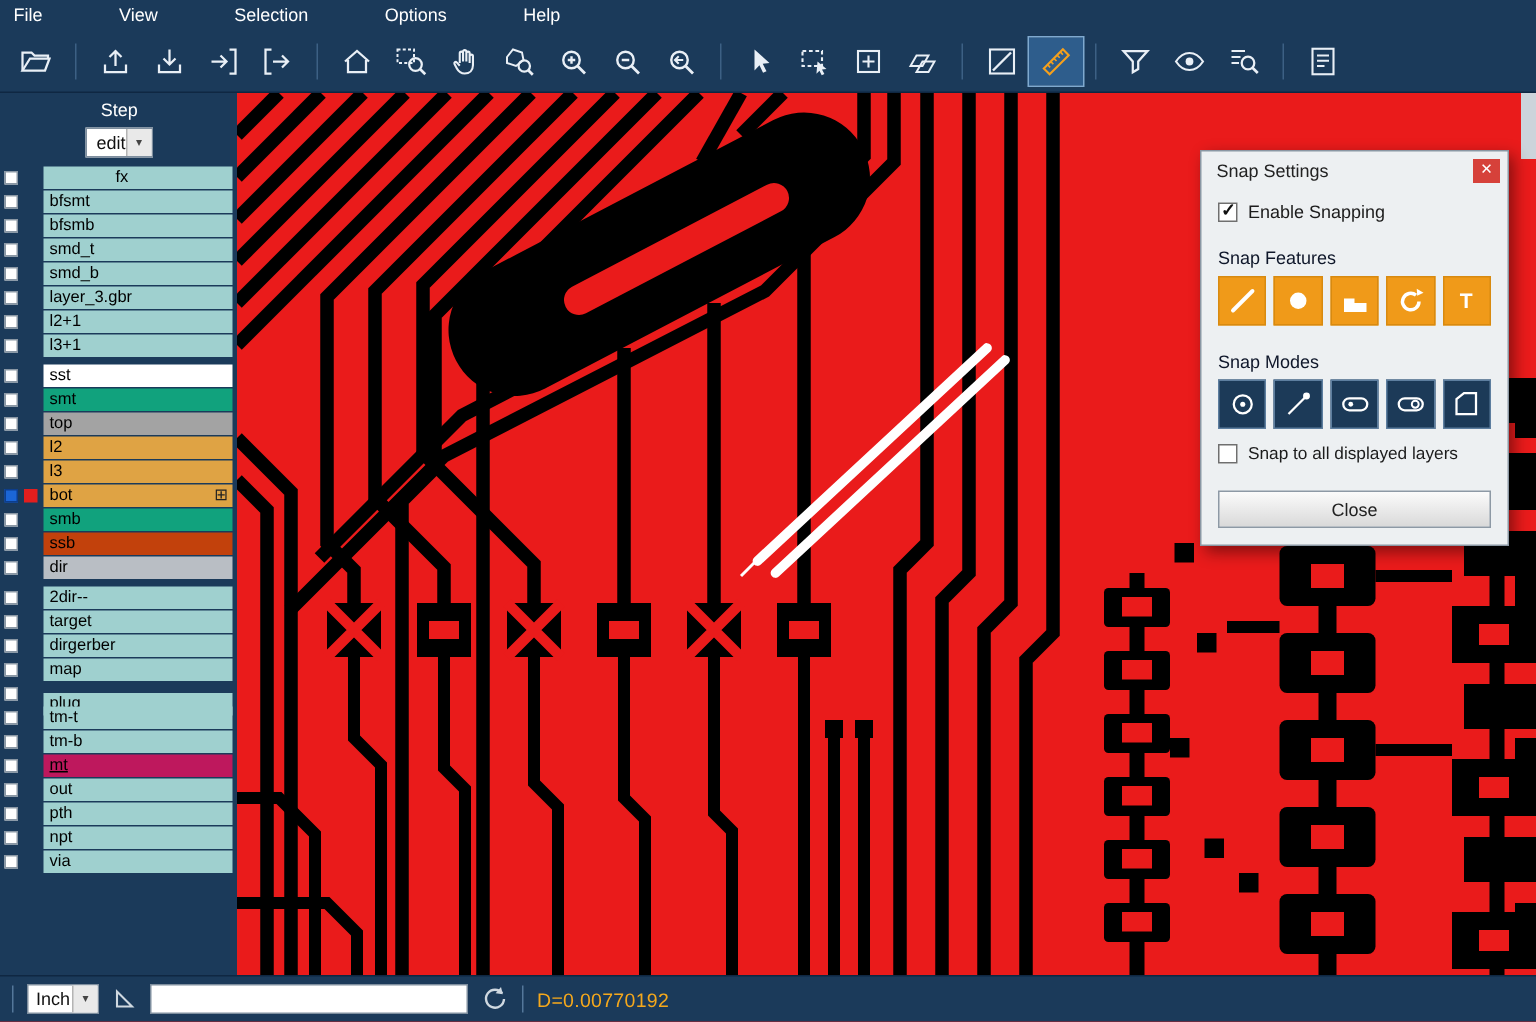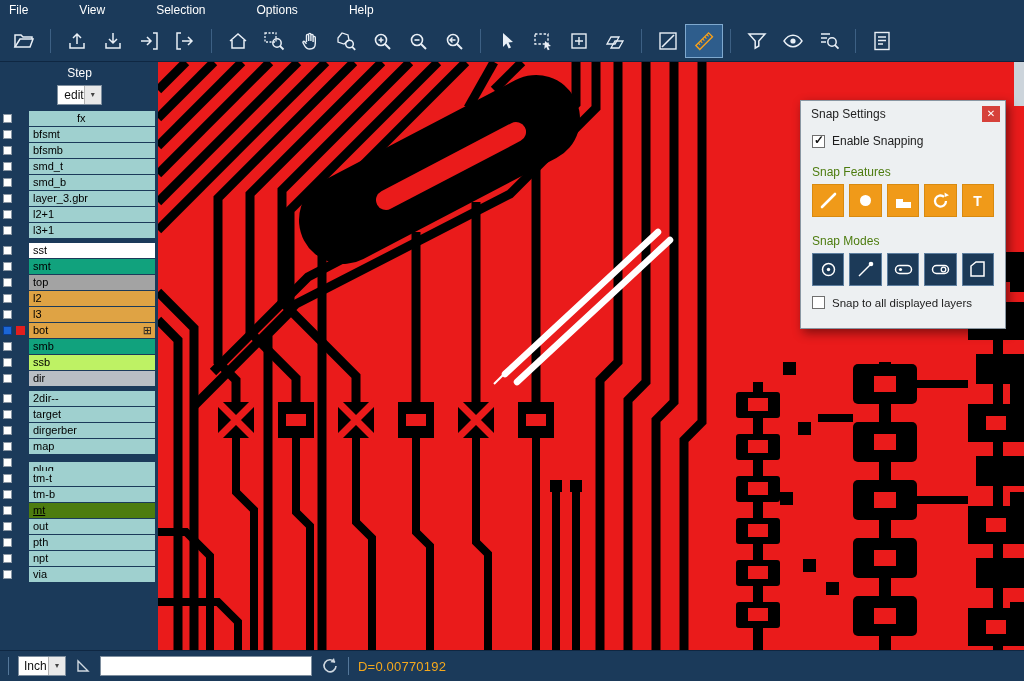--- a/index.html
+++ b/index.html
@@ -49,21 +49,21 @@
 
   
   .snap-dialog{position:absolute;left:642px;top:38px;width:206px;background:#edf0f2;border:1px solid #8a97a3;box-shadow:3px 4px 10px rgba(0,0,0,.45);font-size:12px;color:#1c1c1c;z-index:5;}
   .sd-title{height:25px;display:flex;align-items:center;justify-content:space-between;padding:0 5px 0 10px;}
   .sd-title-text{font-size:12px;color:#222;}
   .sd-close{width:18px;height:16px;background:#d6413a;color:#fff;display:flex;align-items:center;justify-content:center;font-size:10px;border:none;line-height:1;}
   .sd-body{padding:2px 11px 11px;}
   .sd-check{display:flex;align-items:flex-end;gap:7px;margin:6px 0 8px;}
   .cbox{width:13px;height:13px;background:#fff;border:1px solid #6f6f6f;position:relative;flex:0 0 auto;}
   .cbox.checked::after{content:"\2713";position:absolute;left:1px;top:-3px;font-size:12px;color:#111;font-weight:bold;}
-  .sd-label{margin:17px 0 5px;color:#4d7c0f;}
+  .sd-label{margin:17px 0 5px;color:#0f172a;}
   .btn-row{display:flex;gap:5px;}
   .feat-btn{width:33px;height:33px;background:#f09a19;border:1px solid #d88a10;display:flex;align-items:center;justify-content:center;padding:0;}
   .mode-btn{width:33px;height:33px;background:#1c3a58;border:1px solid #5d7e9f;display:flex;align-items:center;justify-content:center;padding:0;}
   .sd-close-btn{margin-top:10px;width:100%;height:25px;background:linear-gradient(#fbfbfb,#d9d9d9);border:1px solid #8d99a5;font-size:12px;color:#222;font-family:"Liberation Sans",sans-serif;}
 
   
   .statusbar{height:31px;background:#1b3a5a;display:flex;align-items:center;padding:0 8px;gap:9px;border-top:1px solid #0f2742;flex:0 0 auto;}
   .sb-sep{width:1px;height:18px;background:#54779a;}
   .unit-select{background:#fff;color:#111;height:20px;width:48px;display:flex;align-items:center;justify-content:space-between;padding-left:5px;font-size:12px;border:1px solid #7e8e9e;}
   .unit-select .chev-box{height:18px;}
@@ -311,21 +311,21 @@
             <span class="layer-bar" style="background: rgb(223, 163, 68);">bot<span class="grid-ic">⊞</span></span>
           </div>
           <div class="layer-row">
             <span class="cb"></span>
             <span class="swatch"></span>
             <span class="layer-bar" style="background: rgb(17, 162, 125);">smb</span>
           </div>
           <div class="layer-row">
             <span class="cb"></span>
             <span class="swatch"></span>
-            <span class="layer-bar" style="background: #bef264;">ssb</span>
+            <span class="layer-bar" style="background: #c2410c;">ssb</span>
           </div>
           <div class="layer-row">
             <span class="cb"></span>
             <span class="swatch"></span>
             <span class="layer-bar" style="background: rgb(185, 190, 196);">dir</span>
           </div>
           <div class="lgap"></div>
           <div class="layer-row">
             <span class="cb"></span>
             <span class="swatch"></span>
@@ -357,21 +357,21 @@
             <span class="layer-bar" style="background: rgb(159, 208, 207);">tm-t</span>
           </div>
           <div class="layer-row">
             <span class="cb"></span>
             <span class="swatch"></span>
             <span class="layer-bar" style="background: rgb(159, 208, 207);">tm-b</span>
           </div>
           <div class="layer-row">
             <span class="cb"></span>
             <span class="swatch"></span>
-            <span class="layer-bar" style="background: #4d7c0f; text-decoration: underline;">mt</span>
+            <span class="layer-bar" style="background: #be185d; text-decoration: underline;">mt</span>
           </div>
           <div class="layer-row">
             <span class="cb"></span>
             <span class="swatch"></span>
             <span class="layer-bar" style="background: rgb(159, 208, 207);">out</span>
           </div>
           <div class="layer-row">
             <span class="cb"></span>
             <span class="swatch"></span>
             <span class="layer-bar" style="background: rgb(159, 208, 207);">pth</span>
@@ -583,20 +583,21 @@
               <button class="mode-btn">
                 <svg viewBox="0 0 21 21" width="21" height="21">
                   <path d="M4 17V7l5-4h8v14z" fill="none" stroke="#fff" stroke-width="1.5"></path>
                 </svg>
               </button>
             </div>
           <div class="sd-check" style="margin-top:10px">
             <span class="cbox"></span>
             <span style="font-size:11.5px">Snap to all displayed layers</span>
           </div>
+          <button class="sd-close-btn">Close</button>
         </div>
       </div>
     </div>
   </div>
 
   <div class="statusbar">
     <div class="sb-sep"></div>
     <div class="unit-select">
       <span>Inch</span>
       <span class="chev-box">▾</span>

